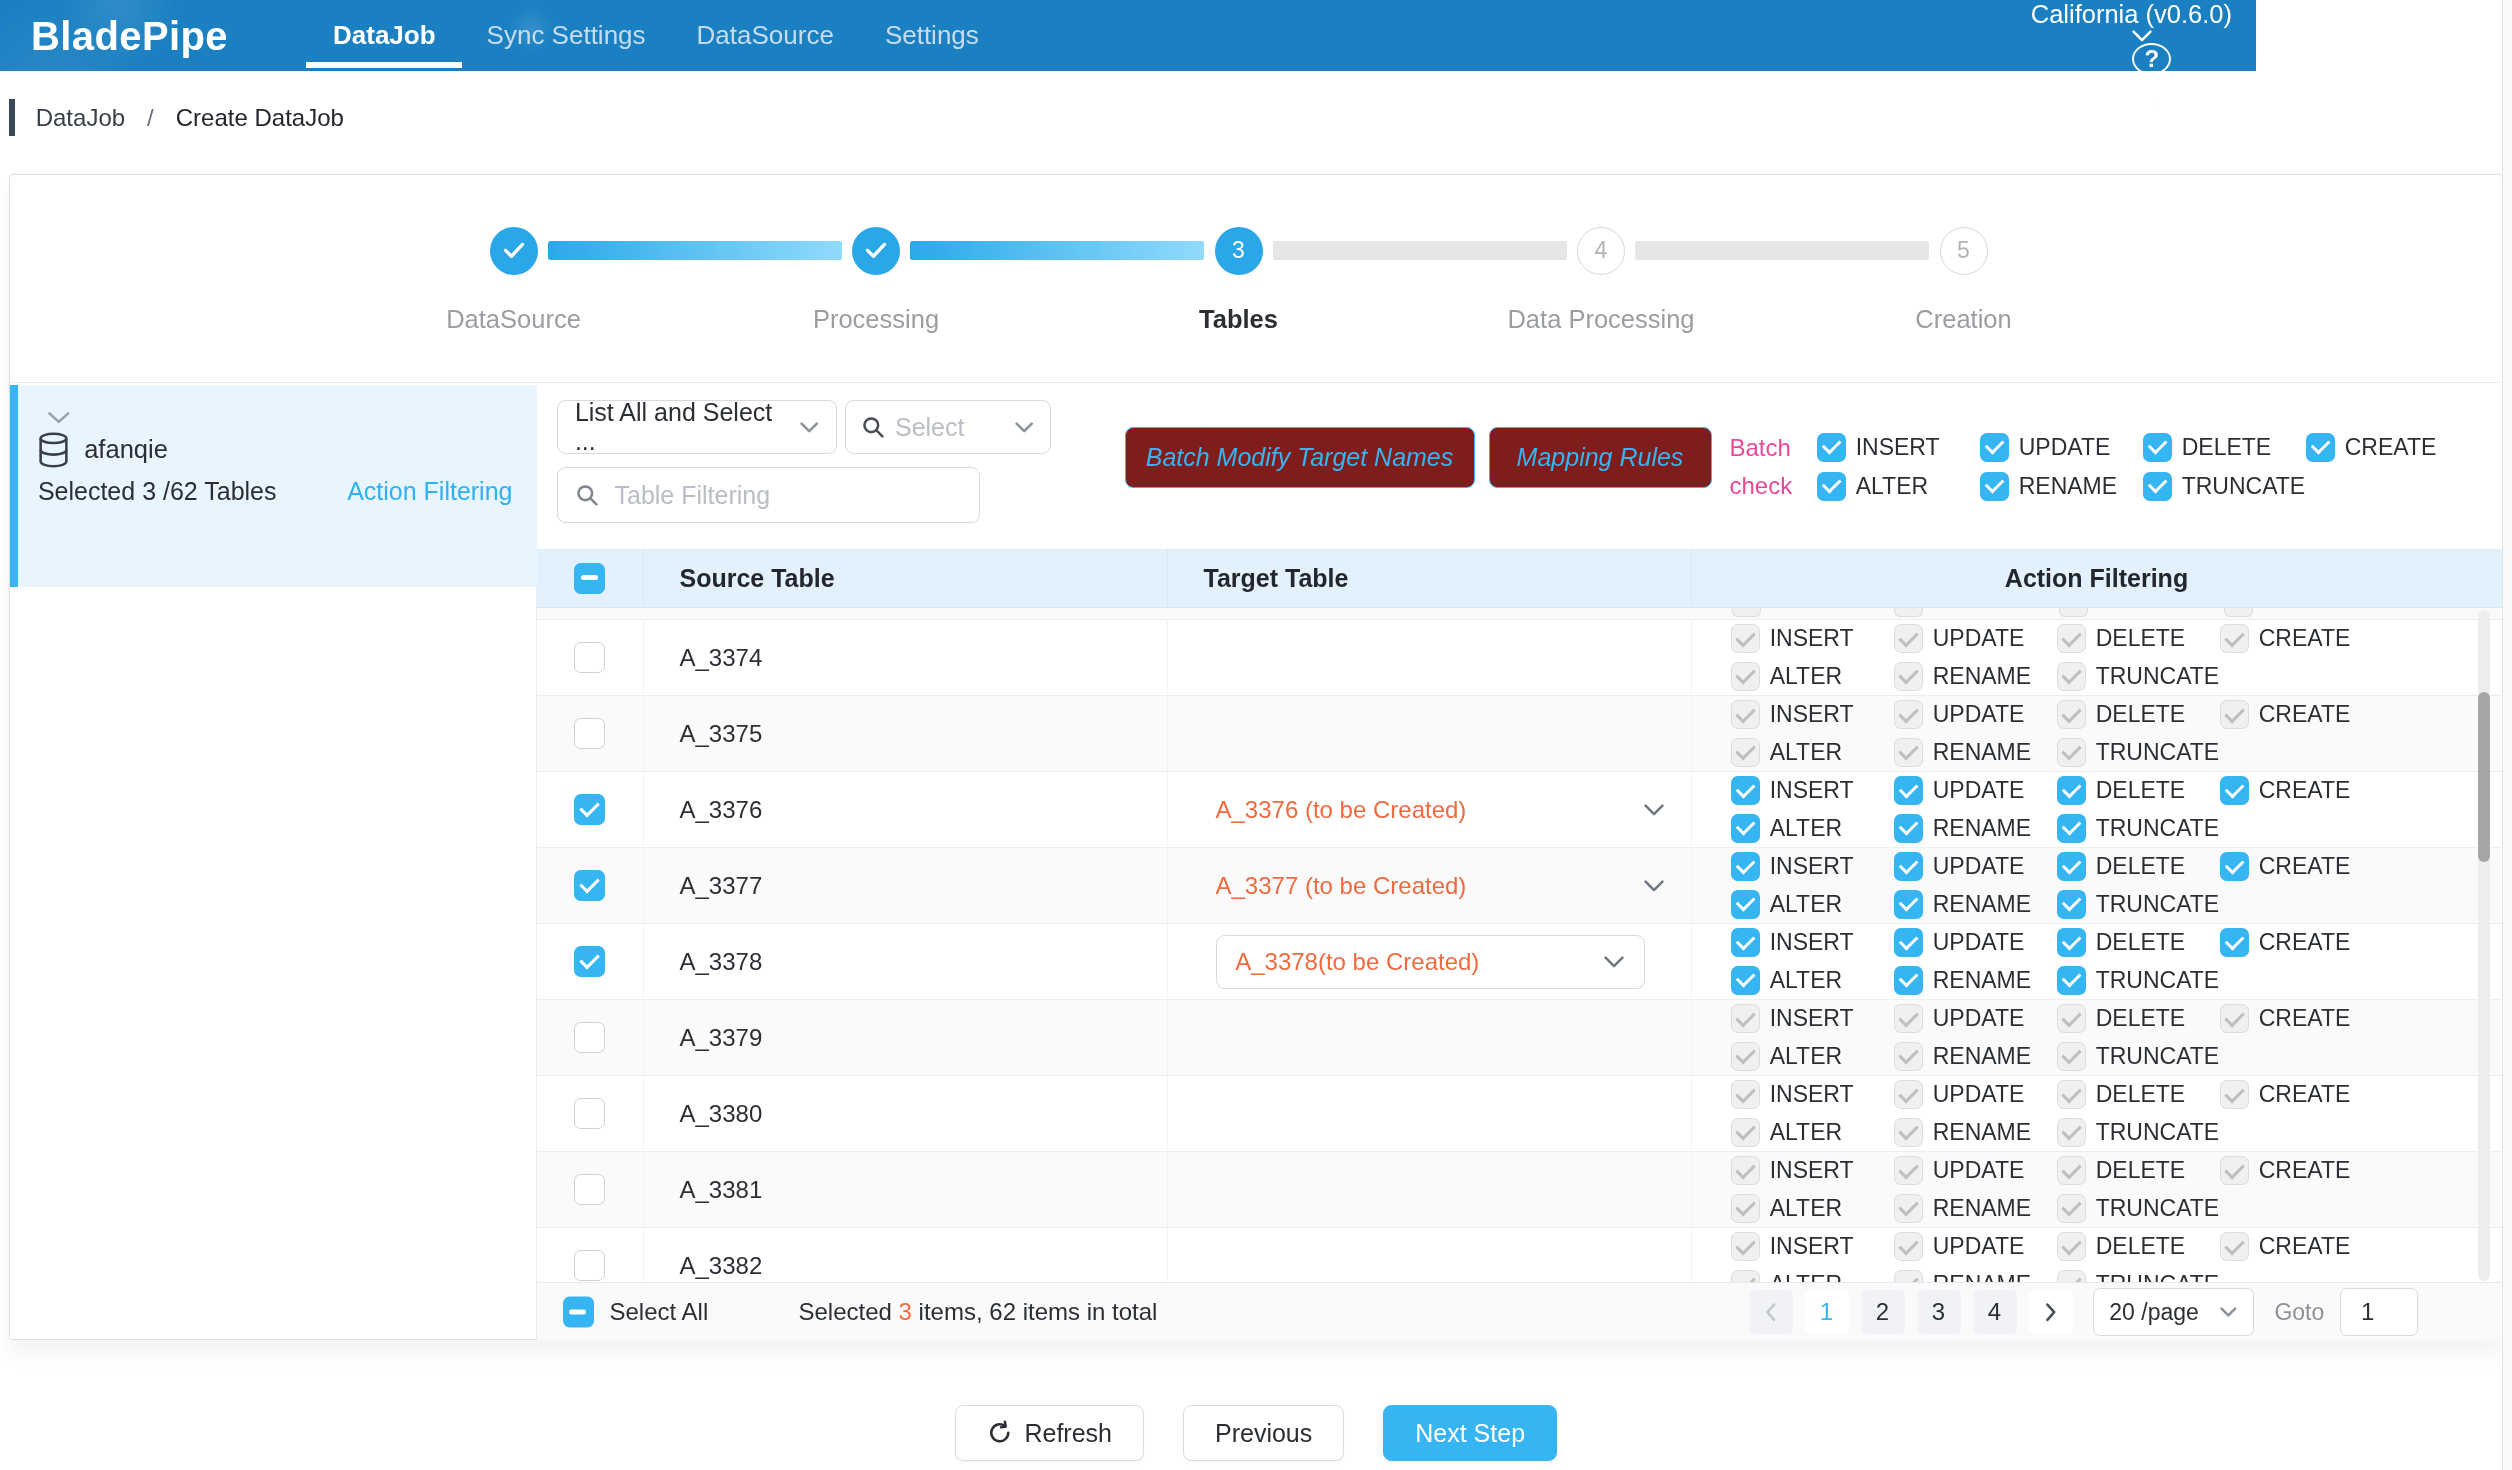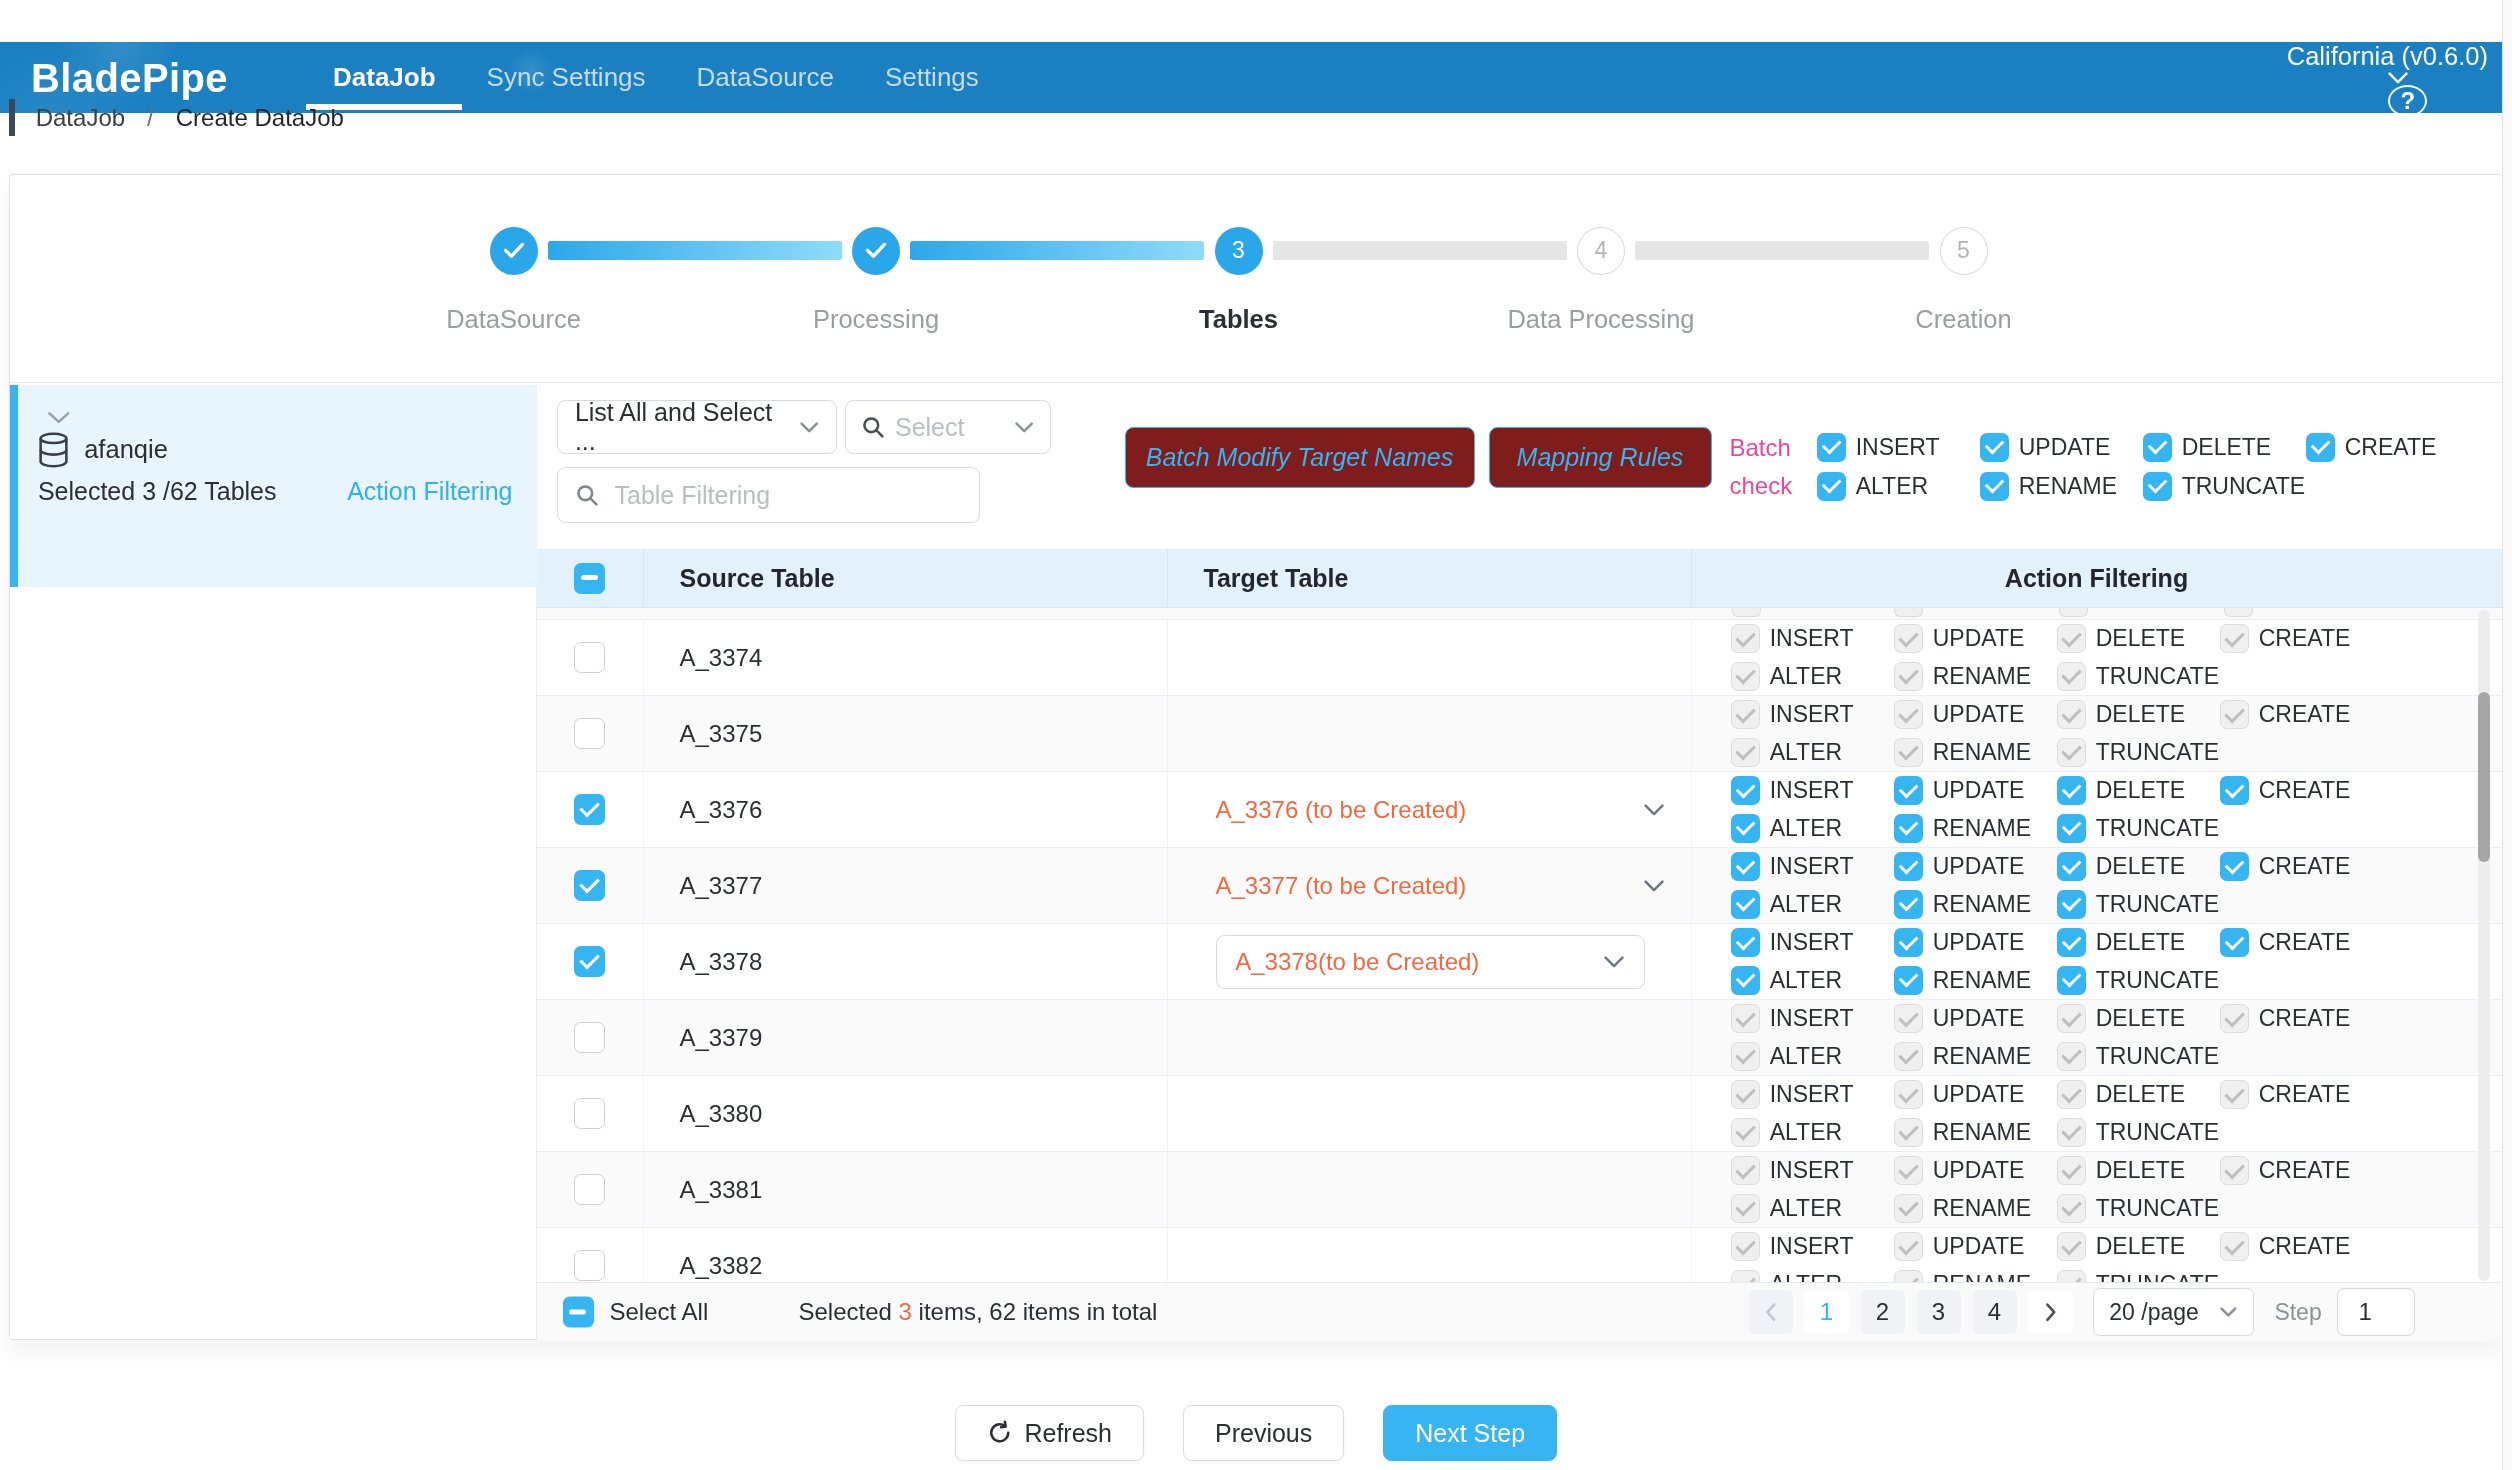--- a/index.html
+++ b/index.html
@@ -5,26 +5,25 @@
   * { box-sizing: border-box; }
   html,body { margin:0; padding:0; }
   body {
     width:2512px; height:1470px; position:relative; overflow:hidden;
     font-family:"Liberation Sans", sans-serif; background:#ffffff; color:#2f3338;
   }
   svg { display:block; }
 
   
   .nav {
-    position:absolute; top:0; left:0; width:2512px; height:71px; background:#1a80c2;
+    position:absolute; top:0; left:0; width:2256px; height:71px; background:#1a80c2;
     background-image:
       radial-gradient(circle 59px at 119px 5.1px, rgba(255,255,255,.10), rgba(255,255,255,0) 60px),
       radial-gradient(circle 22px at 531px 29px, rgba(255,255,255,.12), rgba(255,255,255,0) 23px),
       radial-gradient(circle 93px at 51px 93px, rgba(255,255,255,.08), rgba(255,255,255,0) 94px);
-    margin-top: 42px;
   }
   .brand { position:absolute; left:31px; top:50%; transform:translateY(-50%);
     font-size:40px; font-weight:bold; color:#fff; letter-spacing:0.4px; }
   .nav-items { position:absolute; left:333px; top:0; height:71px; display:flex; gap:51px; align-items:center; }
   .nav-item { position:relative; height:71px; display:flex; align-items:center;
     font-size:26px; color:#c7dbec; cursor:pointer; }
   .nav-item.active { color:#fff; font-weight:bold; }
   .nav-item.active::after { content:""; position:absolute; left:50%; transform:translateX(-50%);
     bottom:3.4px; width:156px; height:6px; background:#fff; }
   .nav-right { position:absolute; right:24px; top:0; height:71px; display:flex; align-items:center;flex-direction:column; }
@@ -883,21 +882,21 @@
               </svg>
           </span>
           <span class="psize">
             <span>20 /page</span>
             <span class="chev">
               <svg width="18.7" height="12" viewBox="0 0 22 14">
                   <polyline points="3,3 11,11 19,3" fill="none" stroke="#8d9298" stroke-width="3" stroke-linecap="round" stroke-linejoin="round"></polyline>
                 </svg>
             </span>
           </span>
-          <span class="goto-label">Step</span>
+          <span class="goto-label">Goto</span>
           <input class="goto-input" type="text" value="1" style="">
         </div>
       </div>
 
       <div class="vtrack"></div>
       <div class="vthumb"></div>
     </div>
   </div>
 </div>
 

